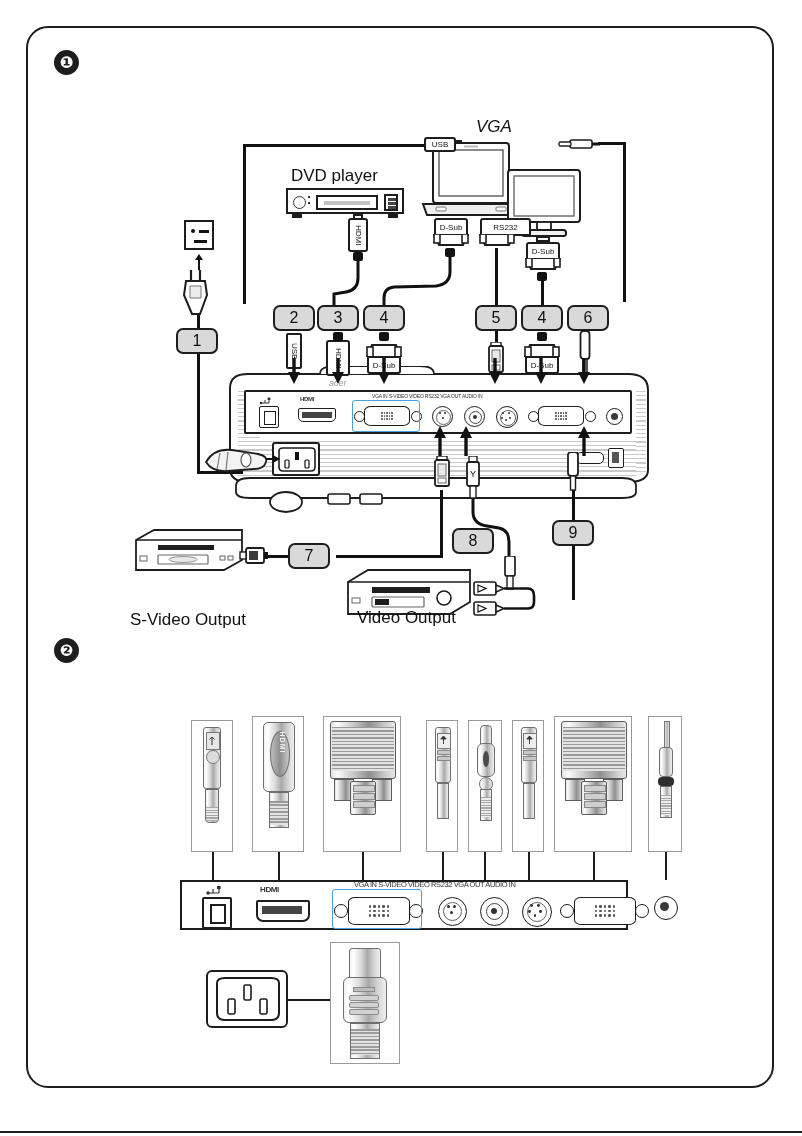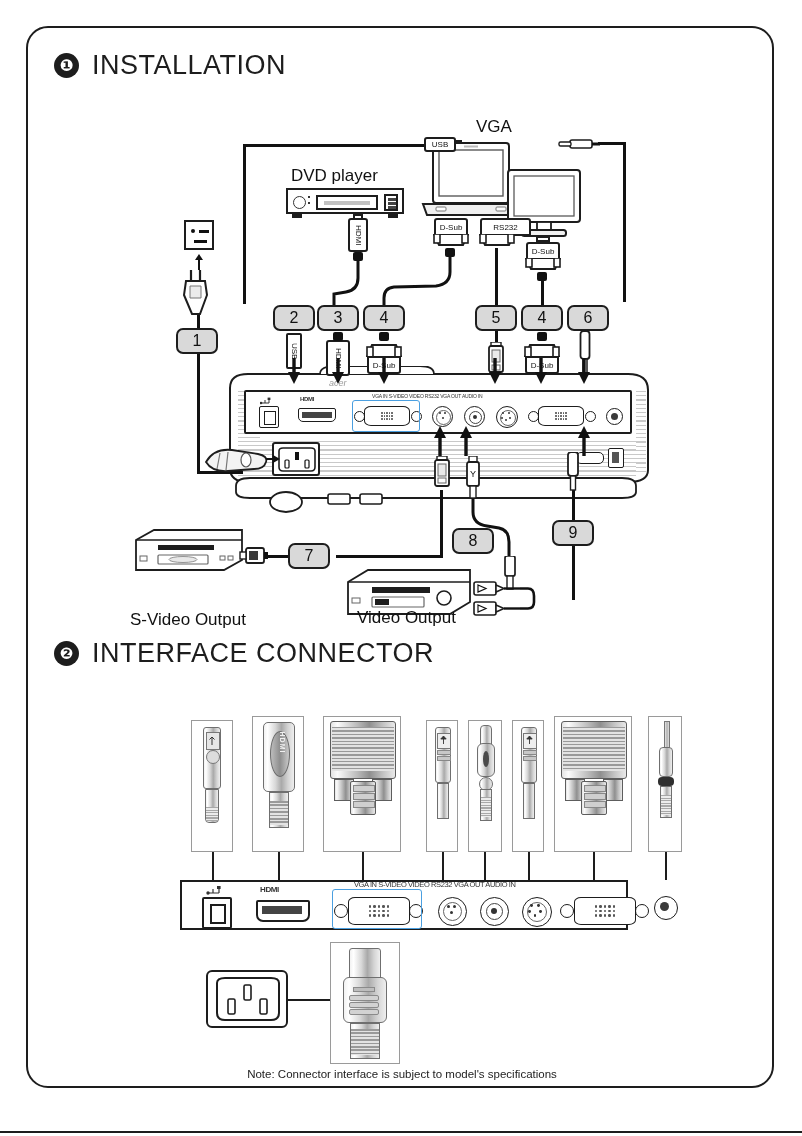--- a/index.html
+++ b/index.html
@@ -96,21 +96,20 @@
   }
   .arrow{position:absolute;z-index:5;}
 </style>
 </head>
 <body>
 
 <div id="page">
 
   <div class="sec-title" style="left:26px;top:22px;">
     <div class="bullet">❶</div>
-    <div class="txt">INSTALLATION</div>
   </div>
 
   <div>
 
     <div class="box-ol" style="left:156px;top:192px;width:30px;height:30px;">
       <div style="position:absolute;left:5px;top:7px;width:4px;height:4px;border-radius:50%;background:#111;"></div>
       <div style="position:absolute;left:13px;top:8px;width:10px;height:2.5px;background:#111;"></div>
       <div style="position:absolute;left:8px;top:18px;width:13px;height:2.5px;background:#111;"></div>
     </div>
     <svg class="arrow" style="left:166px;top:226px;" width="10" height="16">
@@ -142,21 +141,21 @@
     </div>
     <div style="position:absolute;left:264px;top:186px;width:10px;height:4px;background:#1d1d1d;"></div>
     <div style="position:absolute;left:360px;top:186px;width:10px;height:4px;background:#1d1d1d;"></div>
 
     <div class="wire h" style="left:215px;top:116px;width:182px;"></div>
     <div class="wire v" style="left:215px;top:116px;height:160px;"></div>
 
     <div class="conn" style="left:396px;top:109px;width:32px;height:15px;border-radius:3px;">USB</div>
     <div style="position:absolute;left:428px;top:112px;width:6px;height:9px;background:#fff;border:2px solid #1d1d1d;box-sizing:border-box;"></div>
 
-    <div class="devlabel" style="left:448px;top:89px;">VGA</div>
+    <div class="devlabel" style="left:448px;top:89px;font-style:italic;">VGA</div>
     <svg style="position:absolute;left:392px;top:113px;" width="105" height="80">
       <rect x="13" y="2" width="76" height="60" rx="3" fill="#fff" stroke="#1d1d1d" stroke-width="2"></rect>
       <rect x="19" y="9" width="64" height="46" fill="#fff" stroke="#5a5a5a" stroke-width="1.4"></rect>
       <rect x="44" y="4.5" width="14" height="2" fill="#bbb"></rect>
       <path d="M3 63 L99 63 L95 74 L7 74 Z" fill="#f0f0f0" stroke="#1d1d1d" stroke-width="2"></path>
       <rect x="16" y="66" width="10" height="4" rx="1" fill="#fff" stroke="#777" stroke-width="1"></rect>
       <rect x="76" y="66" width="10" height="4" rx="1" fill="#fff" stroke="#777" stroke-width="1"></rect>
     </svg>
 
     <svg style="position:absolute;left:478px;top:140px;" width="80" height="72">
@@ -488,21 +487,20 @@
     <div class="badge" style="left:524px;top:492px;">9</div>
     <div class="wire v" style="left:544px;top:430px;height:64px;"></div>
     <svg style="position:absolute;left:537px;top:424px;z-index:4;" width="16" height="40">
       <rect x="3" y="0" width="10" height="24" rx="3" fill="#fff" stroke="#1d1d1d" stroke-width="1.8"></rect>
       <rect x="5.5" y="24" width="5" height="14" fill="#fff" stroke="#1d1d1d" stroke-width="1.4"></rect>
     </svg>
   </div>
 
   <div class="sec-title" style="left:26px;top:610px;">
     <div class="bullet">❷</div>
-    <div class="txt">INTERFACE CONNECTOR</div>
   </div>
 
   <div>
 
     <div class="c2box" style="left:163px;top:692px;width:42px;height:132px;">
       <div class="metal" style="left:11px;top:6px;width:18px;height:62px;border-radius:3px;"></div>
       <div style="position:absolute;left:14px;top:11px;width:12px;height:16px;background:#e6e6e6;border:1px solid #777;"></div>
       <svg style="position:absolute;left:16px;top:13px;" width="8" height="12">
         <path d="M4 11 L4 3 M4 3 L1.5 5.5 M4 3 L6.5 5.5" stroke="#333" stroke-width="1" fill="none"></path>
       </svg>
@@ -700,16 +698,15 @@
       <div class="metal" style="left:12px;top:34px;width:44px;height:46px;border-radius:6px;"></div>
       <div style="position:absolute;left:22px;top:44px;width:20px;height:3px;background:#bdbdbd;border:0.8px solid #8a8a8a;"></div>
       <div style="position:absolute;left:18px;top:52px;width:28px;height:4px;border-radius:2px;background:#d2d2d2;border:0.8px solid #8a8a8a;"></div>
       <div style="position:absolute;left:18px;top:59px;width:28px;height:4px;border-radius:2px;background:#d2d2d2;border:0.8px solid #8a8a8a;"></div>
       <div style="position:absolute;left:18px;top:66px;width:28px;height:4px;border-radius:2px;background:#d2d2d2;border:0.8px solid #8a8a8a;"></div>
       <div class="metal" style="left:19px;top:80px;width:30px;height:36px;"></div>
       <div class="ridges" style="left:20px;top:86px;width:28px;height:26px;"></div>
     </div>
   </div>
 
-  <div id="note">Note: Connector interface is subject to model's specifications</div>
 </div>
 
 <div id="bottomrule"></div>
 
 </body></html>

